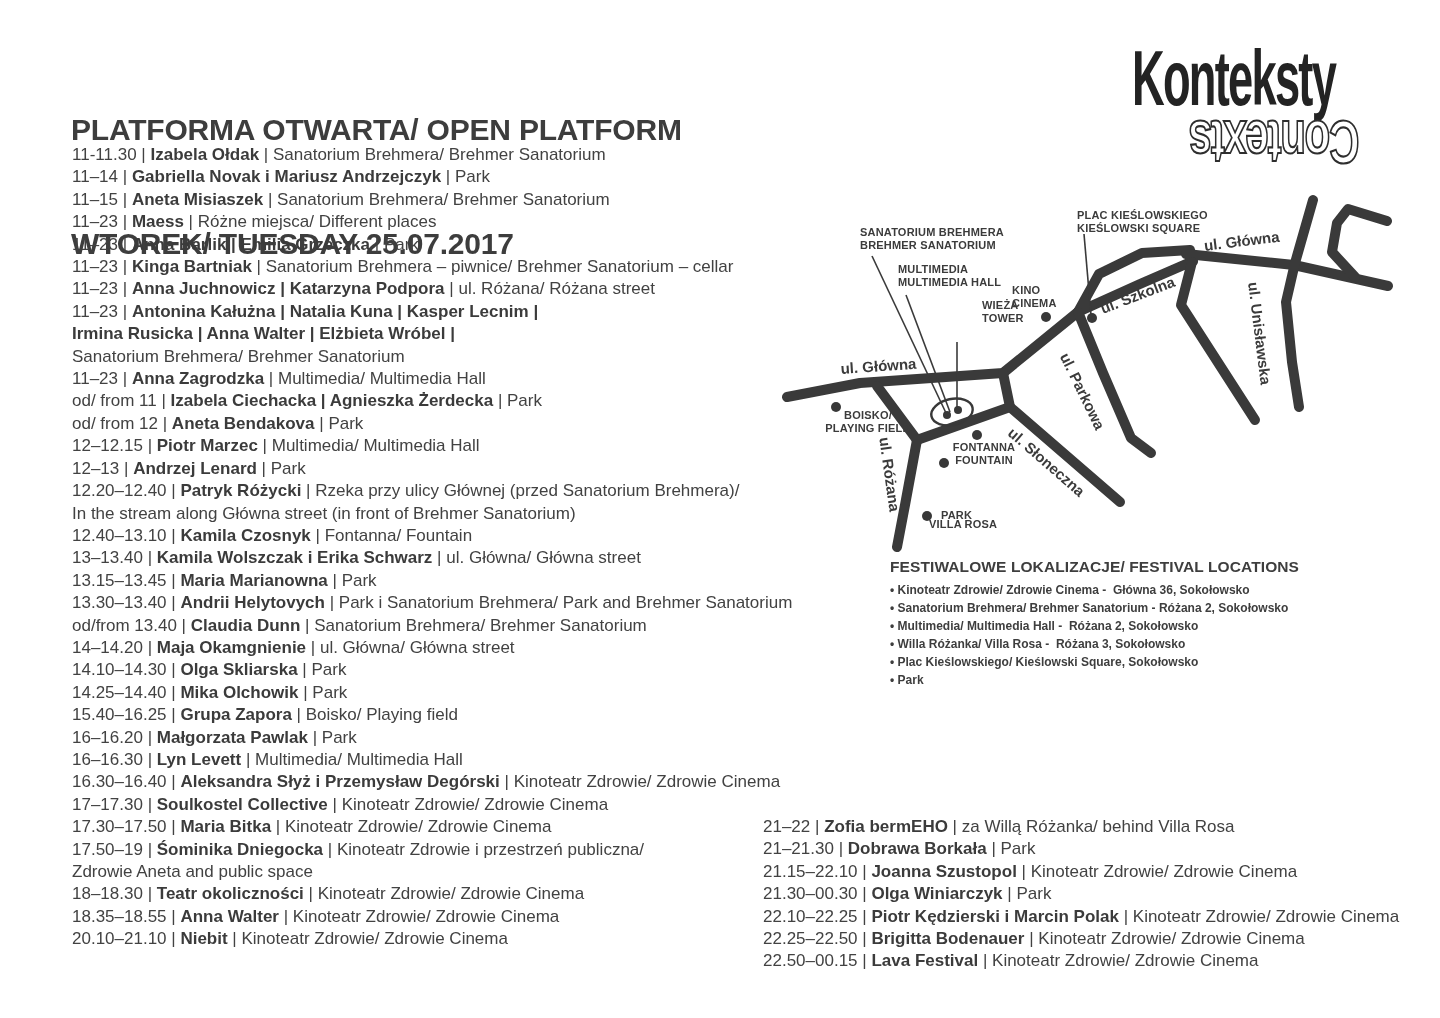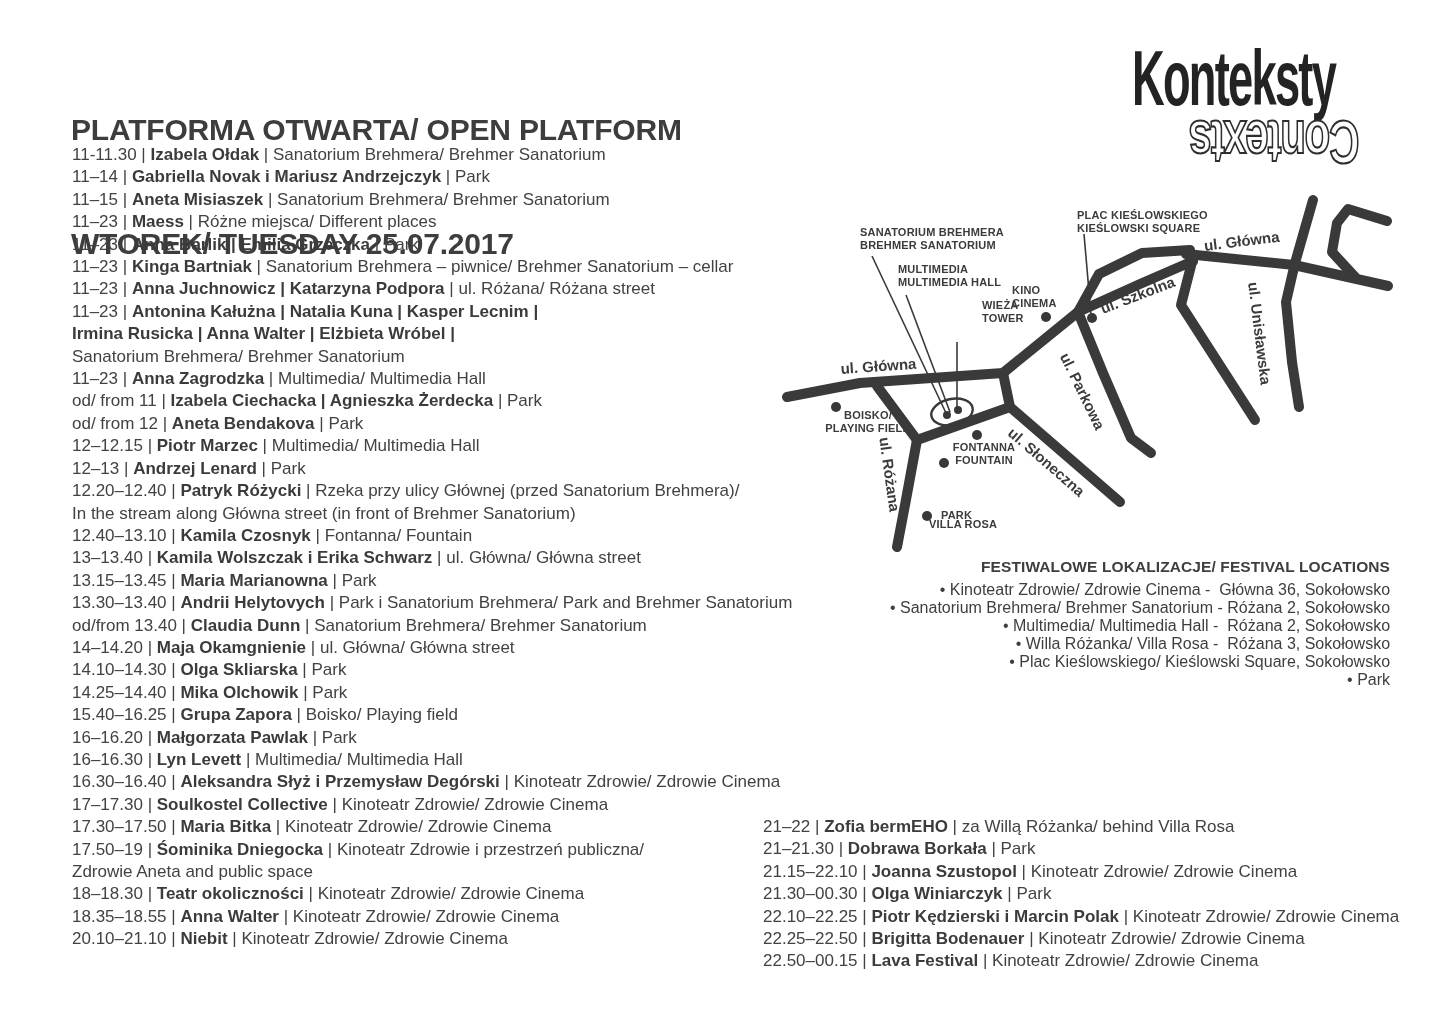--- a/index.html
+++ b/index.html
@@ -24,23 +24,23 @@
   #map-svg{position:absolute;left:0;top:0;width:1440px;height:1018px;pointer-events:none;}
   .road{fill:none;stroke:#3a3a3a;stroke-width:10;stroke-linecap:round;stroke-linejoin:round;}
   .leader{stroke:#3a3a3a;stroke-width:1.6;}
   .mdot{fill:#383838;}
   .mellipse{fill:none;stroke:#383838;stroke-width:2.4;}
   .poi{position:absolute;font-size:11px;line-height:12.5px;font-weight:bold;color:#3b3b3b;
     white-space:pre;letter-spacing:0.2px;}
   .poi.center{text-align:center;}
   .street{position:absolute;font-size:15px;font-weight:bold;color:#3b3b3b;
     white-space:nowrap;transform-origin:left top;}
-  #locations{position:absolute;left:890px;top:558px;color:#3e3e3e;text-align:right;}
+  #locations{position:absolute;left:890px;top:558px;color:#3e3e3e;}
   .loc-title{font-size:15.5px;font-weight:bold;margin-bottom:5px;letter-spacing:0.1px;}
-  .loc-item{font-size:16px;line-height:18px;font-weight:normal;white-space:pre;}
+  .loc-item{font-size:12px;line-height:18px;font-weight:bold;white-space:pre;}
 </style>
 </head>
 <body>
 
 <div class="title">
   <div>PLATFORMA OTWARTA/ OPEN PLATFORM</div>
   <div>WTOREK/ TUESDAY 25.07.2017</div>
 </div>
 
 <div id="logo-primary">Konteksty</div>

